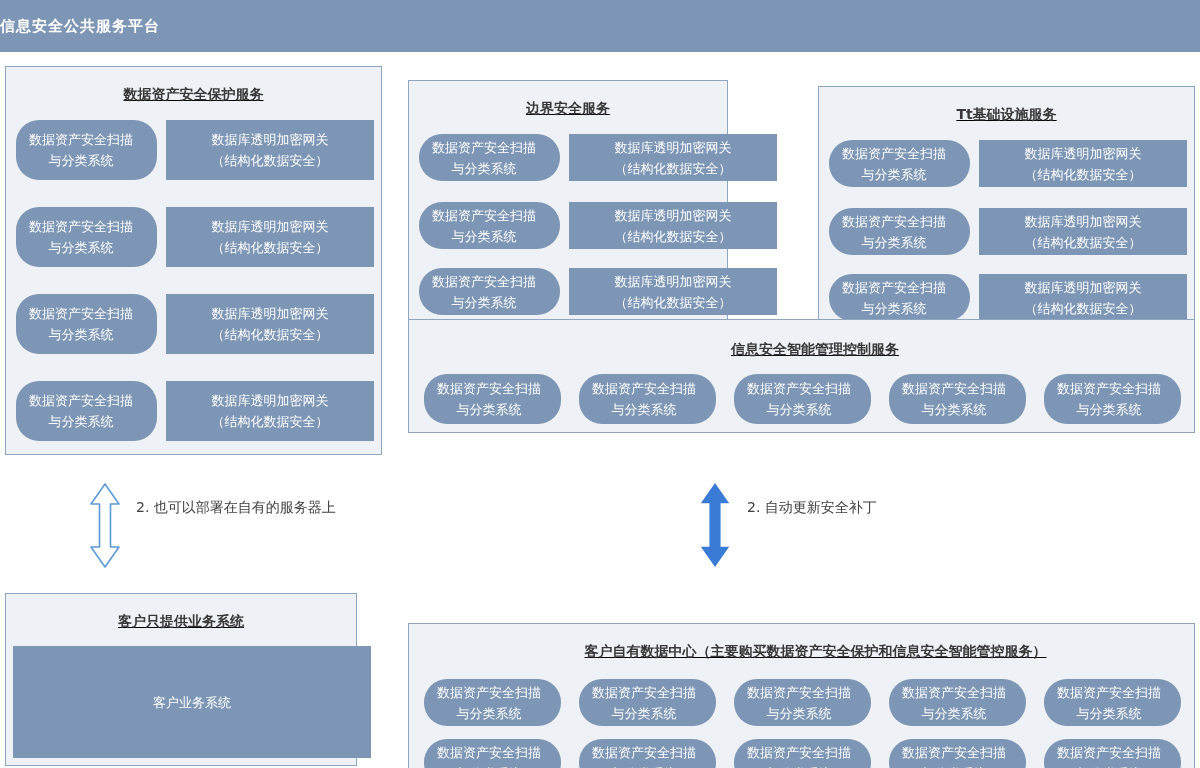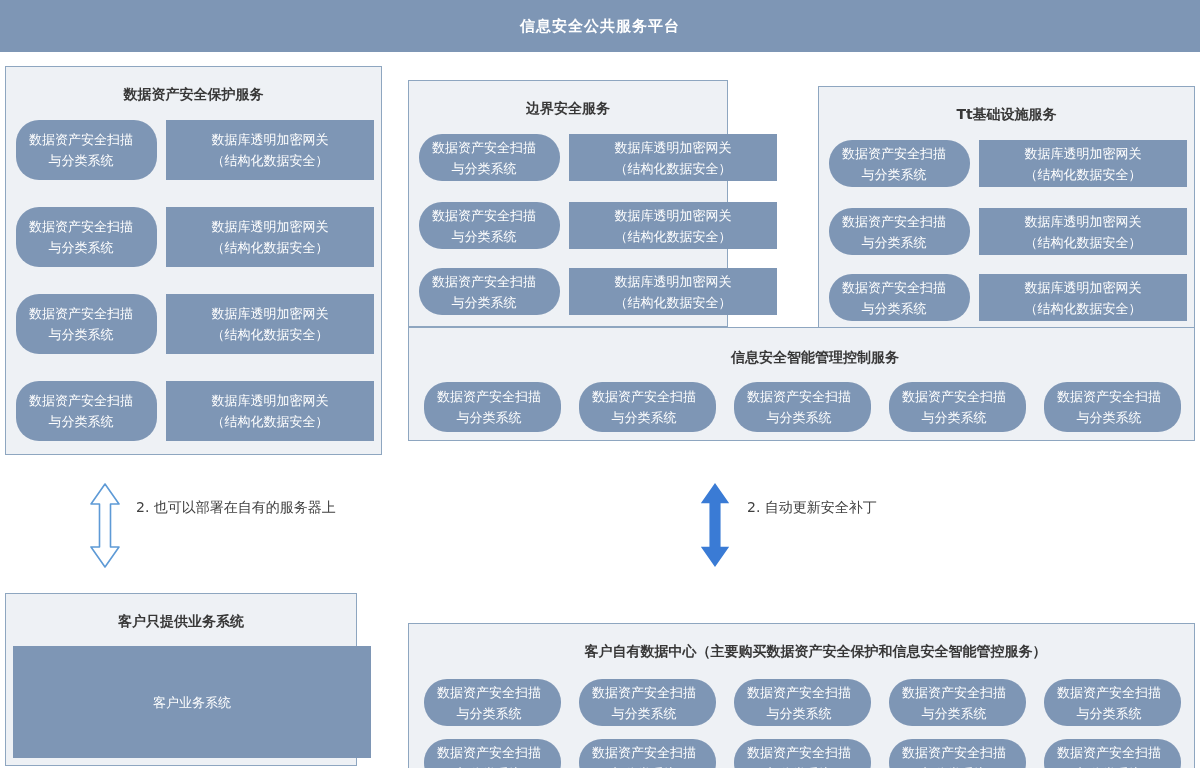--- a/index.html
+++ b/index.html
@@ -4,38 +4,39 @@
 <style>
   html,body{margin:0;padding:0;}
   body{
     width:1200px;height:768px;position:relative;background:#ffffff;
     font-family:"DejaVu Sans","Liberation Sans",sans-serif;
     overflow:hidden;
   }
   .banner{
     position:absolute;left:0;top:0;width:1200px;height:52px;
     background:var(--banner_bg,#7e96b5);
-    display:flex;align-items:center;justify-content:center;
+    display:flex;align-items:center;
   }
   .banner-title{
     color:#ffffff;font-size:15px;font-weight:bold;letter-spacing:1px;
   }
   .panel{
     position:absolute;background:var(--panel_bg,#eef1f5);
     border:1px solid var(--panel_border,#8ea6c0);
     box-sizing:border-box;
+    text-decoration:underline;
   }
   .panel-title{
     margin:0;text-align:center;font-size:14px;font-weight:bold;
     color:var(--title_text,#383838);
   }
   .p1{left:5px;top:66px;width:377px;height:389px;}
   .p2{left:408px;top:80px;width:320px;height:247px;}
   .p3{left:818px;top:66px;width:377px;height:247px;margin-top:20px;}
-  .p4{left:408px;top:327px;width:787px;height:114px;padding-left:27px;}
+  .p4{left:408px;top:319px;width:787px;height:114px;padding-left:27px;}
   .p5{left:5px;top:593px;width:352px;height:173px;}
   .p6{left:408px;top:623px;width:787px;height:195px;padding-left:28px;}
   .p1 .panel-title,.p2 .panel-title,.p3 .panel-title{padding-top:19px;}
   .p4 .panel-title{padding-top:21px;}
   .p5 .panel-title,.p6 .panel-title{padding-top:19px;}
 
   .box{
     position:absolute;background:var(--box_bg,#7e96b5);color:#ffffff;
     font-size:13px;line-height:21px;display:flex;align-items:center;
     white-space:pre-line;box-sizing:border-box;

